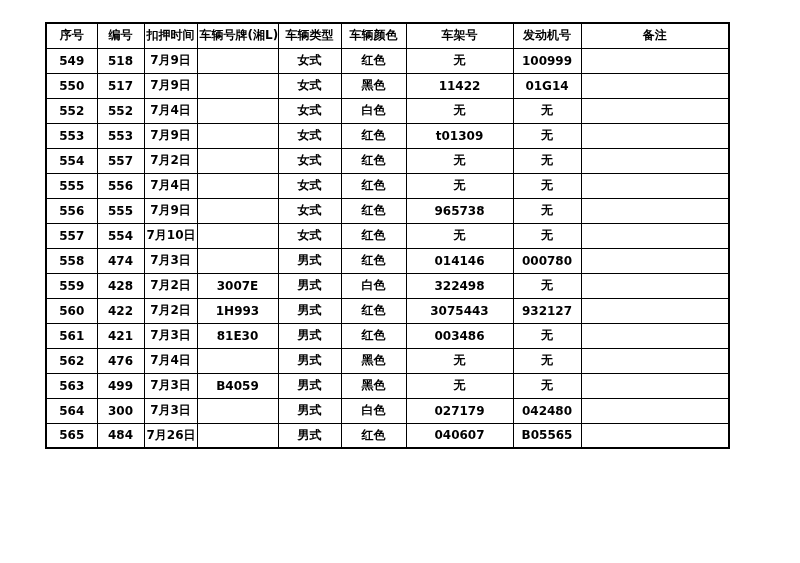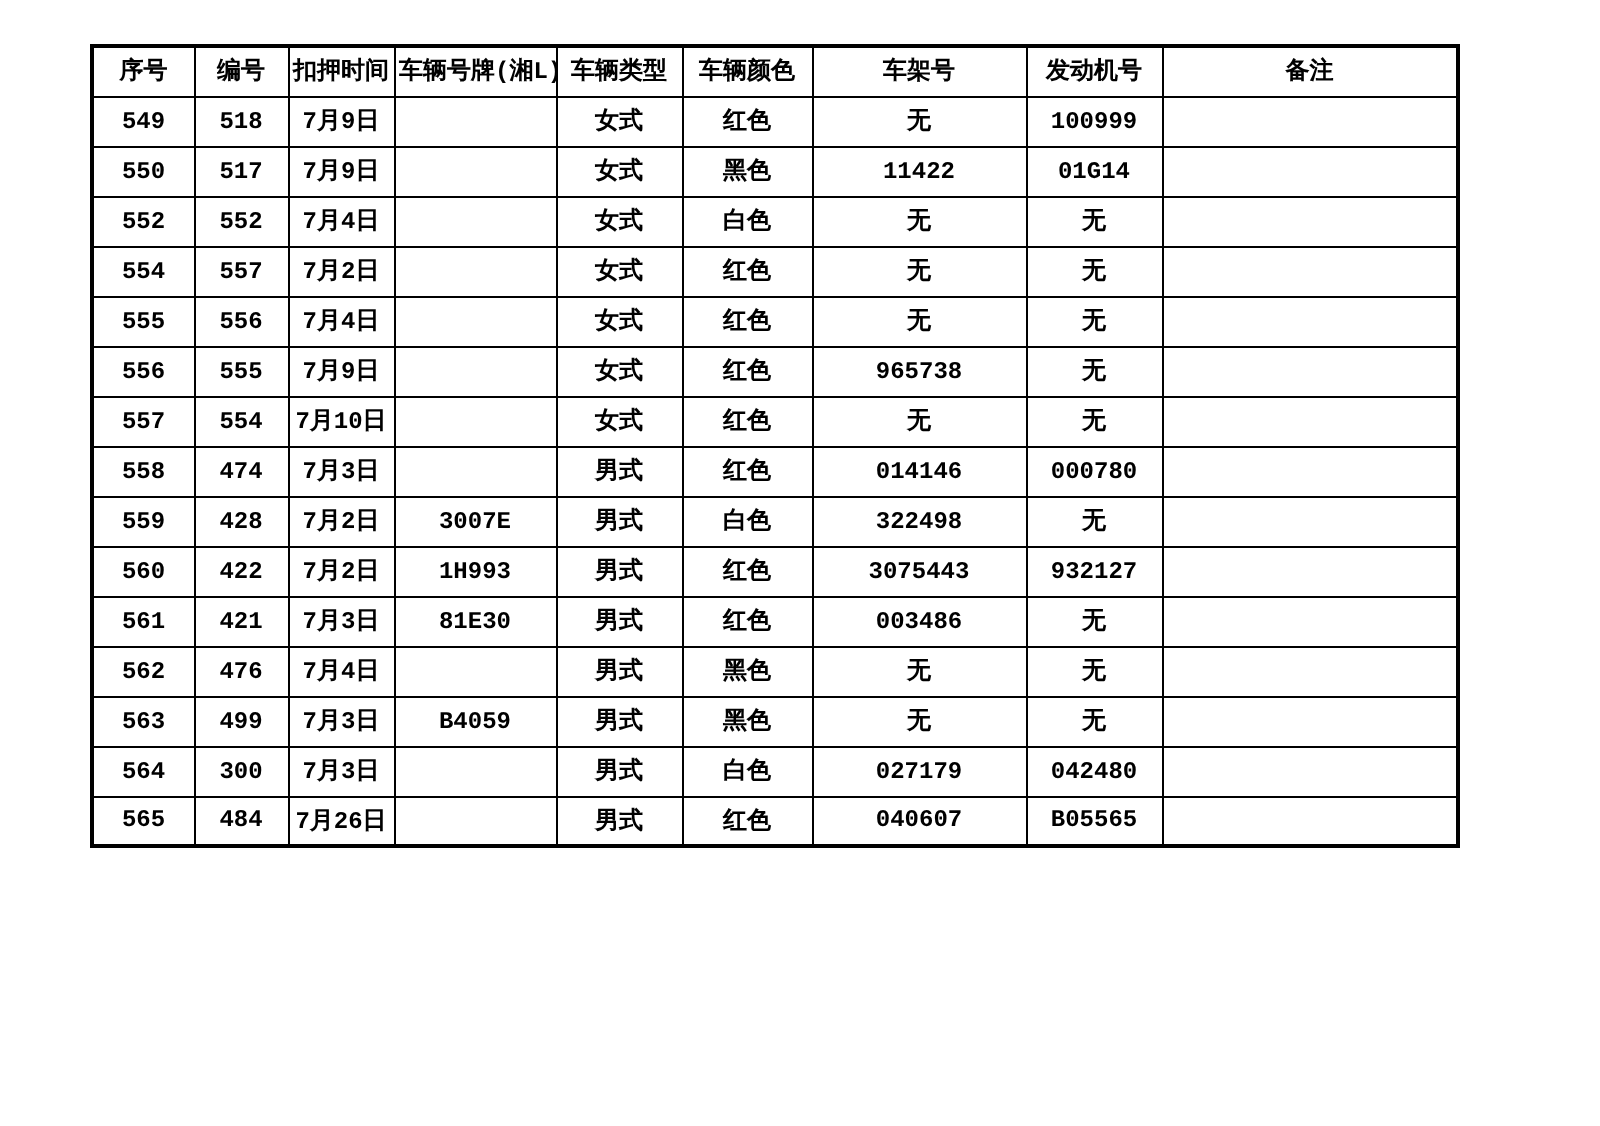--- a/index.html
+++ b/index.html
@@ -17,21 +17,20 @@
     background: #ffffff;
   }
   table.seizure-table {
     position: absolute;
     left: 45px;
     top: 22px;
     width: 683px;
     border-collapse: collapse;
     table-layout: fixed;
     background: #ffffff;
-    font-family: Liberation Mono, monospace;
   }
   table.seizure-table th,
   table.seizure-table td {
     border: 1px solid #000000;
     height: 25px;
     padding: 0 2px;
     text-align: center;
     vertical-align: middle;
     color: #000000;
     font-size: 12px;
@@ -100,20 +99,31 @@
           <td>552</td>
           <td>7月4日</td>
           <td></td>
           <td>女式</td>
           <td>白色</td>
           <td>无</td>
           <td>无</td>
           <td></td>
         </tr>
         <tr>
+          <td>553</td>
+          <td>553</td>
+          <td>7月9日</td>
+          <td></td>
+          <td>女式</td>
+          <td>红色</td>
+          <td>t01309</td>
+          <td>无</td>
+          <td></td>
+        </tr>
+        <tr>
           <td>554</td>
           <td>557</td>
           <td>7月2日</td>
           <td></td>
           <td>女式</td>
           <td>红色</td>
           <td>无</td>
           <td>无</td>
           <td></td>
         </tr>

